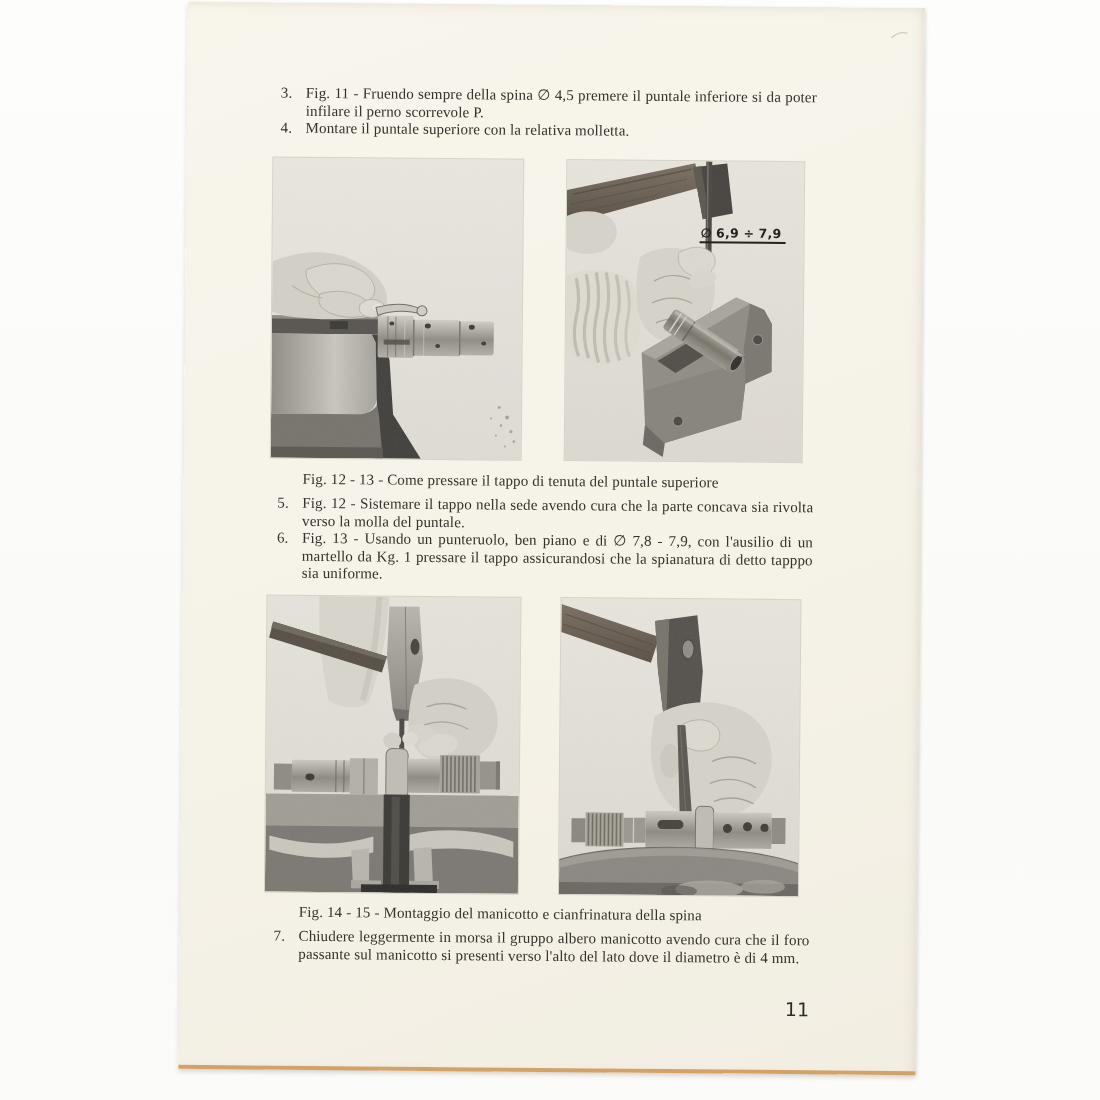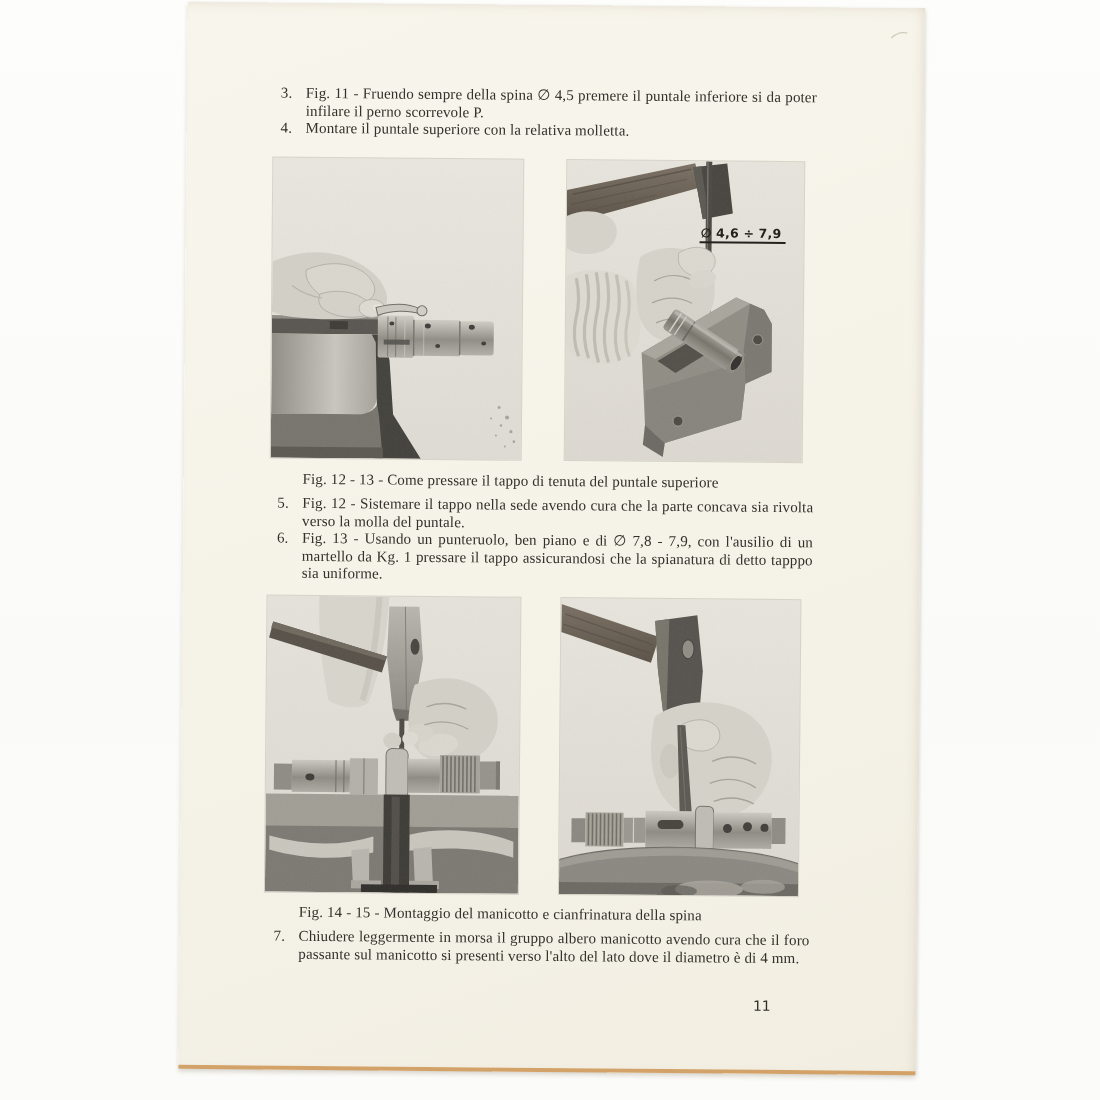--- a/index.html
+++ b/index.html
@@ -28,22 +28,22 @@
     font-size:15px;line-height:17.5px;letter-spacing:.15px;}
   .photo{position:absolute;box-shadow:0 0 0 1px rgba(105,100,88,.22);
     overflow:hidden;background:#e4e1d9;}
   .photo svg{display:block;}
   .diam-label{
     position:absolute;left:133px;top:64px;
     font-family:"DejaVu Sans", sans-serif;font-weight:bold;font-size:12.5px;
     color:#23221e;border-bottom:2px solid #23221e;padding:0 4px 1px 1px;
     white-space:nowrap;letter-spacing:.2px;
   }
-  .page-number{position:absolute;left:574px;top:991px;
-    font-family:"DejaVu Sans", sans-serif;font-size:14px;color:#2e2c28;}
+  .page-number{position:absolute;left:606px;top:991px;
+    font-family:"DejaVu Sans", sans-serif;font-size:19px;color:#2e2c28;}
   .pencil-mark{position:absolute;left:702px;top:20px;opacity:.55;}
 </style>
 </head>
 <body>
 
 <div class="scene">
   <div class="page">
 
     <svg class="pencil-mark" width="20" height="14" viewBox="0 0 20 14">
       <path d="M2,10 q7,-7 16,-5" stroke="#b4ab99" stroke-width="1.4" fill="none"></path>
@@ -222,21 +222,21 @@
           <rect x="96" y="168" width="84" height="24" rx="4" fill="url(#p2cyl)"></rect>
           <line x1="104" y1="169" x2="104" y2="191" stroke="#d6d3cb" stroke-width="1.5"></line>
           <line x1="110" y1="169" x2="110" y2="191" stroke="#d6d3cb" stroke-width="1.2"></line>
           <line x1="120" y1="169" x2="120" y2="191" stroke="#615e58" stroke-width="1.4"></line>
           <rect x="172" y="168" width="8" height="24" fill="#8a8780"></rect>
           <ellipse cx="177" cy="180" rx="4.5" ry="9" fill="#312f2b" stroke="#9b9890" stroke-width="1"></ellipse>
           <rect x="98" y="170" width="80" height="3" fill="#cfccc4" opacity=".5"></rect>
         </g>
         <rect width="237" height="300" filter="url(#gr2)"></rect>
       </svg>
-      <div class="diam-label">∅ 4,6 ÷ 7,9</div>
+      <div class="diam-label">∅ 6,9 ÷ 7,9</div>
     </div>
 
     <div class="caption" style="top:468px;">Fig. 12 - 13 - Come pressare il tappo di tenuta del puntale superiore</div>
 
     <div class="steps" style="top:492px;">
       <div class="step">
         <span class="num">5.</span>
         <span class="txt">Fig. 12 - Sistemare il tappo nella sede avendo cura che la parte concava sia rivolta verso la molla del puntale.</span>
       </div>
       <div class="step">

